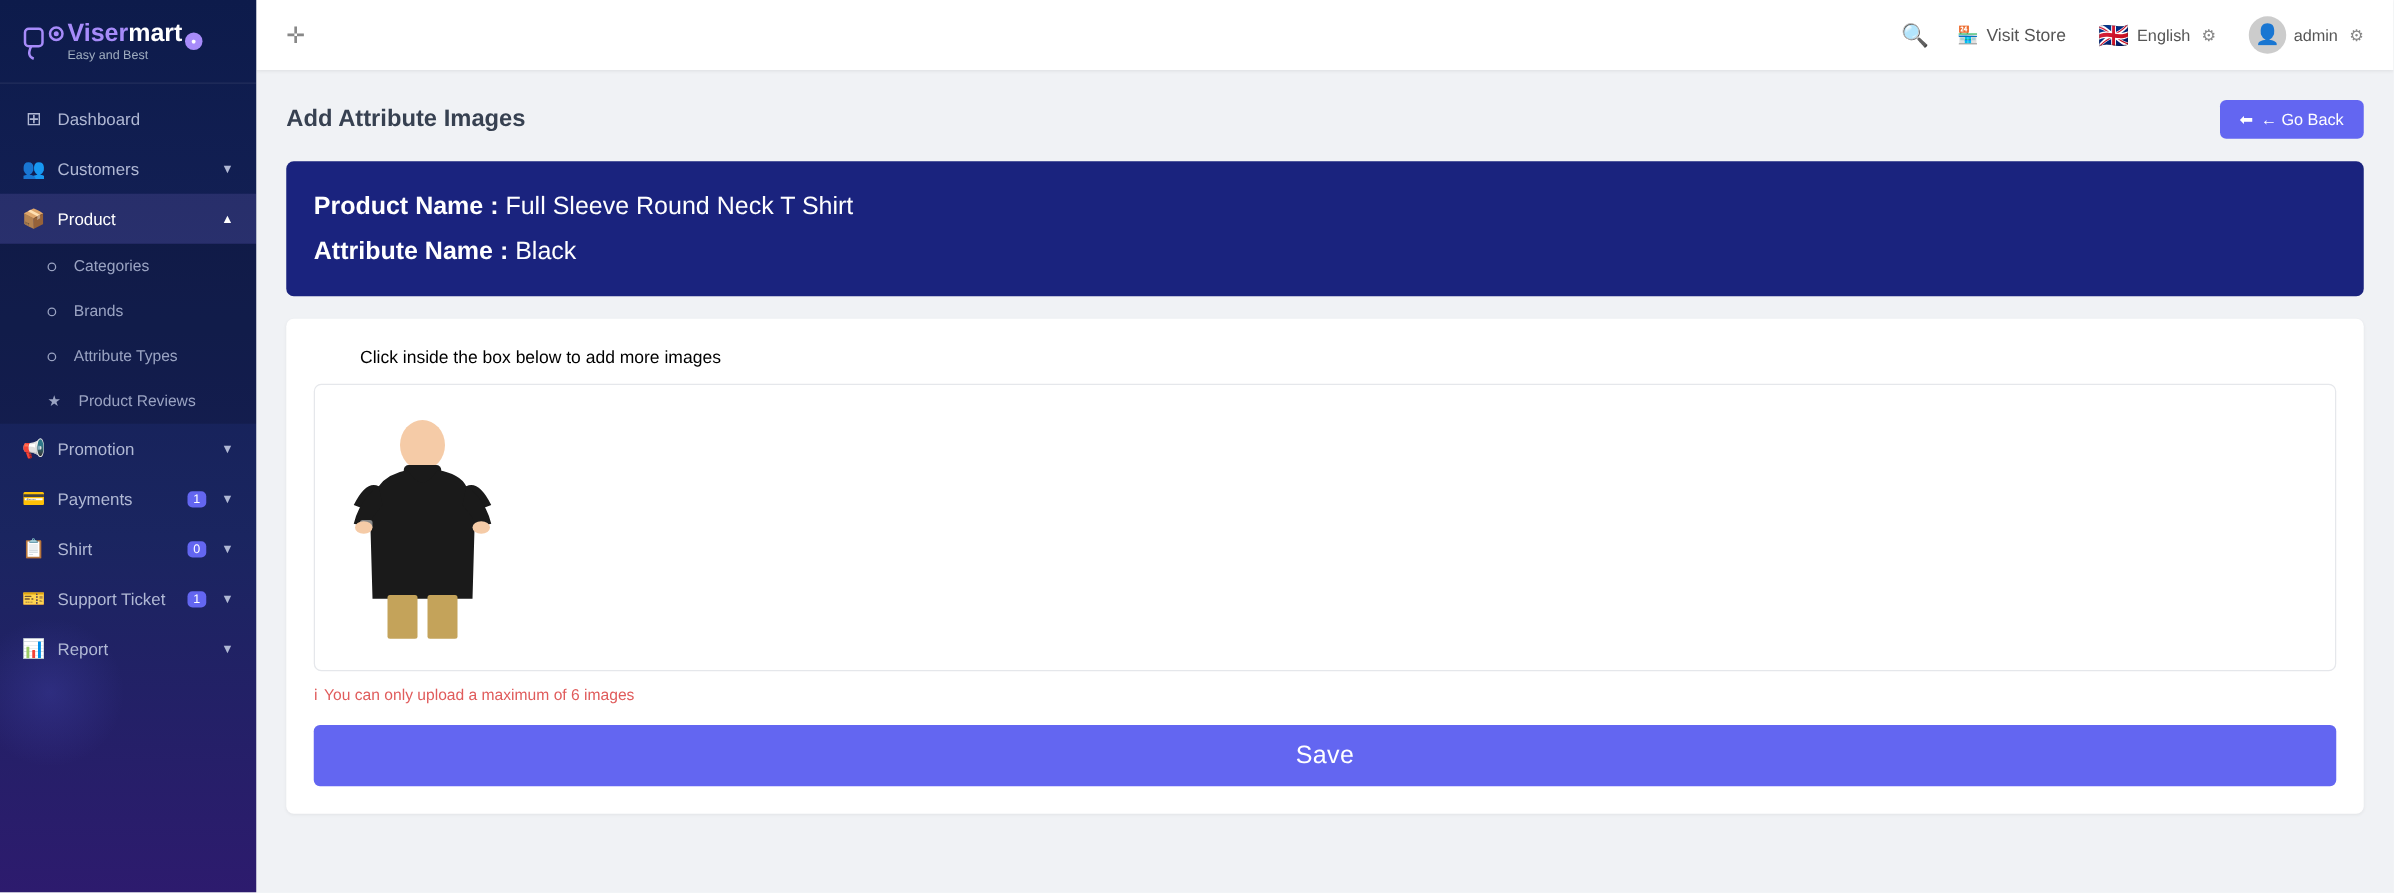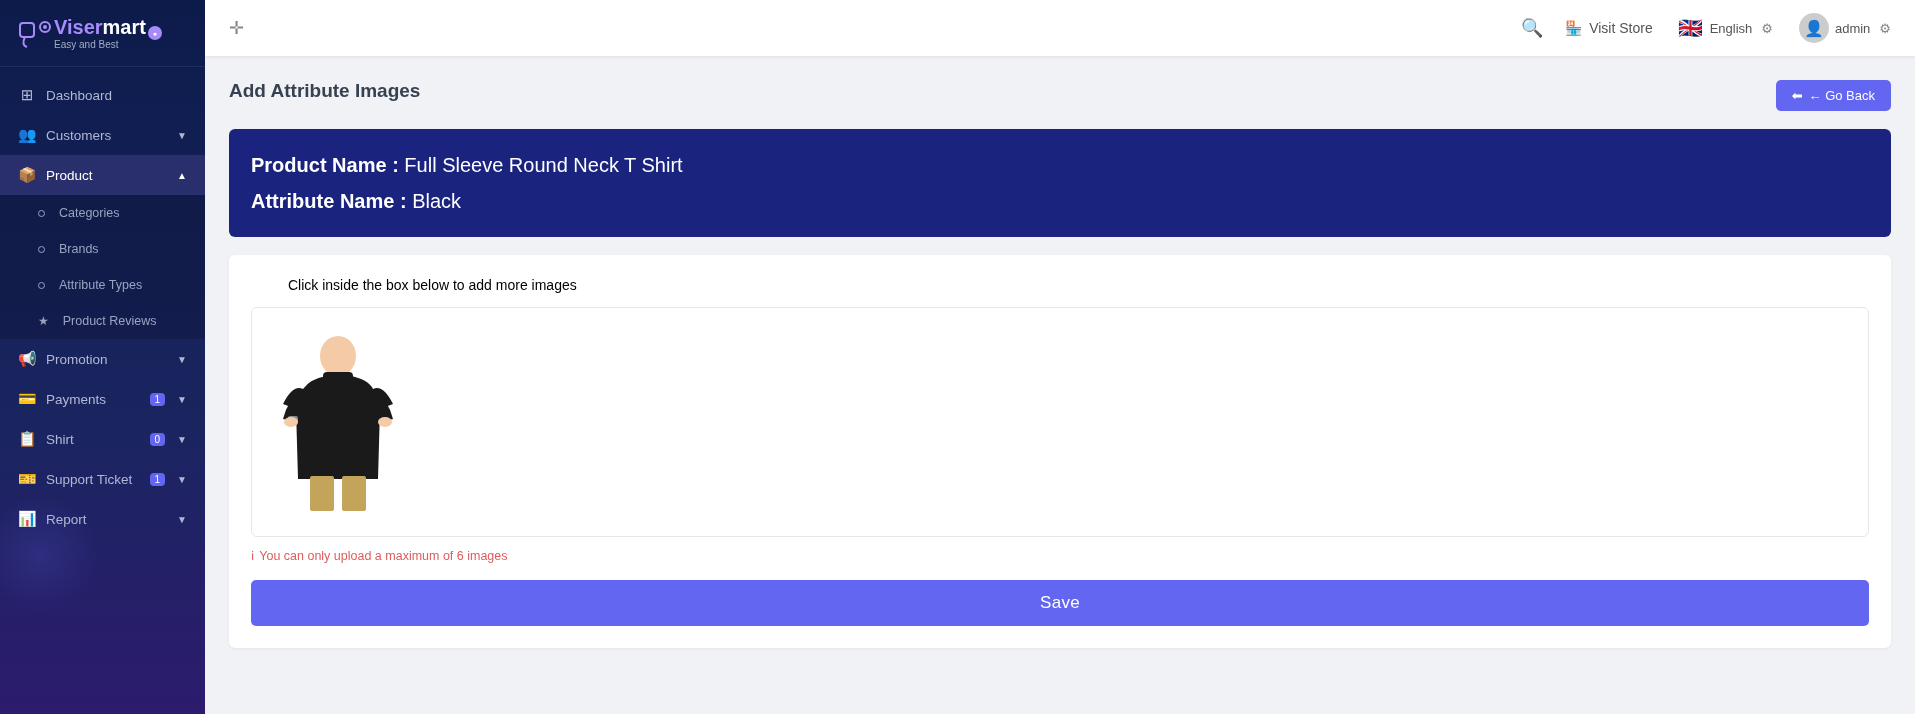--- a/index.html
+++ b/index.html
@@ -119,21 +119,21 @@
 
     
     .page-content {
       flex: 1;
       overflow-y: auto;
       padding: 24px;
     }
 
     .page-header {
       display: flex;
-      align-items: flex-start;
+      align-items: center;
       justify-content: space-between;
       margin-bottom: 18px;
     }
     .page-title {
       font-size: 19px;
       font-weight: 600;
       color: #374151;
     }
     .go-back-btn {
       background: #6366f1;
@@ -193,21 +193,21 @@
       gap: 5px;
     }
 
     .save-btn {
       width: 100%;
       background: #6366f1;
       color: #fff;
       border: none;
       border-radius: 5px;
       padding: 13px;
-      font-size: 17px;
+      font-size: 20px;
       cursor: pointer;
       margin-top: 16px;
       letter-spacing: 0.3px;
     }
 
     .settings-icon { font-size: 13px; color: #888; margin-left: 3px; }
 
     
     .sidebar::before {
       content: '';

